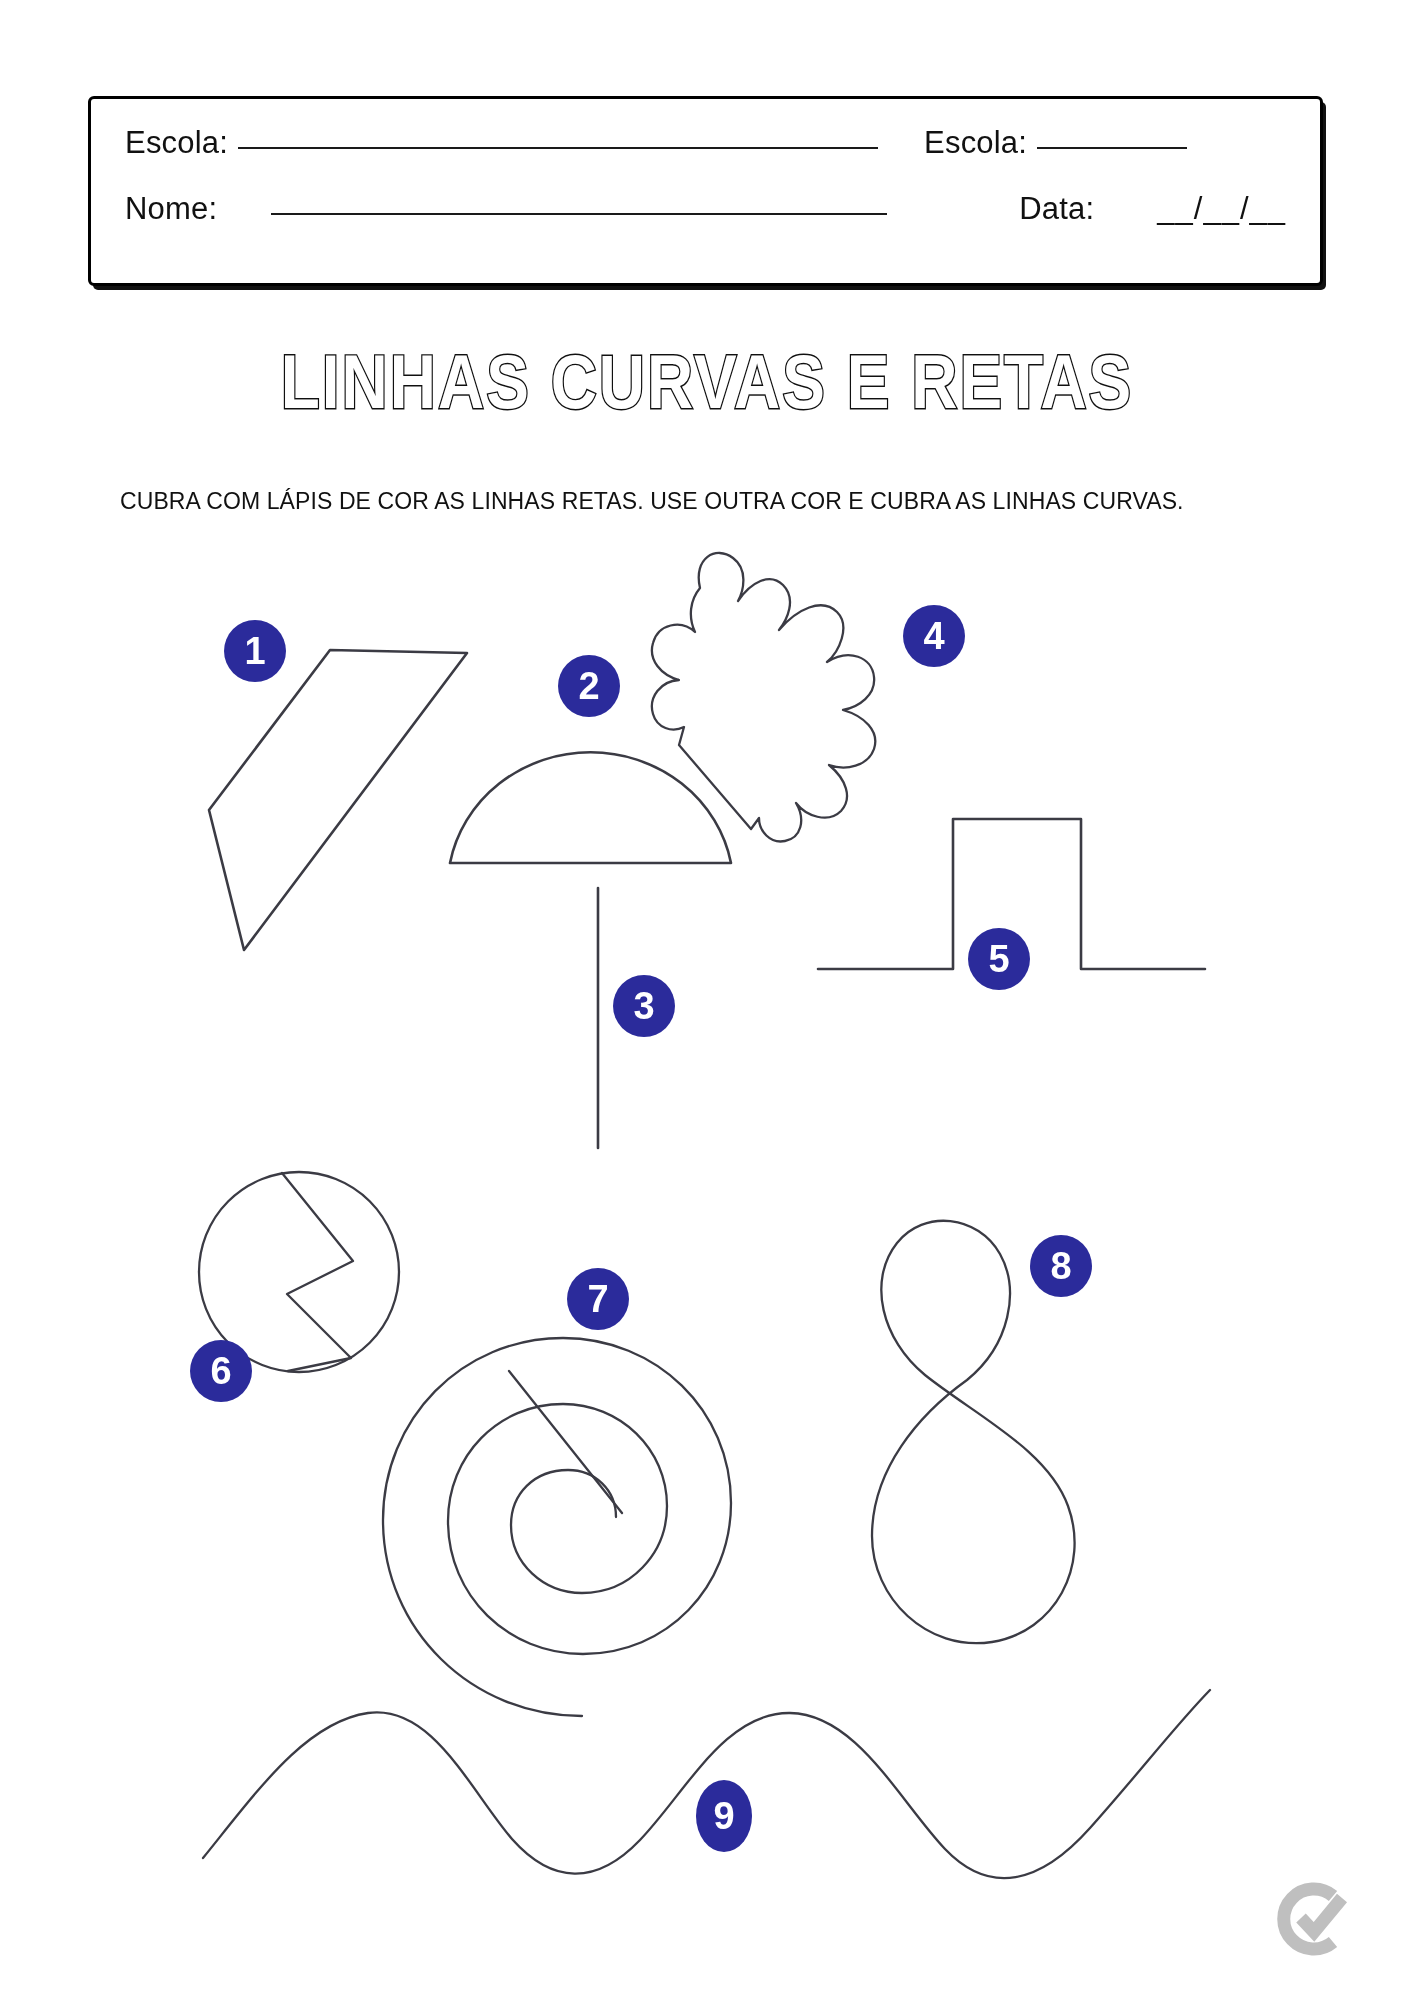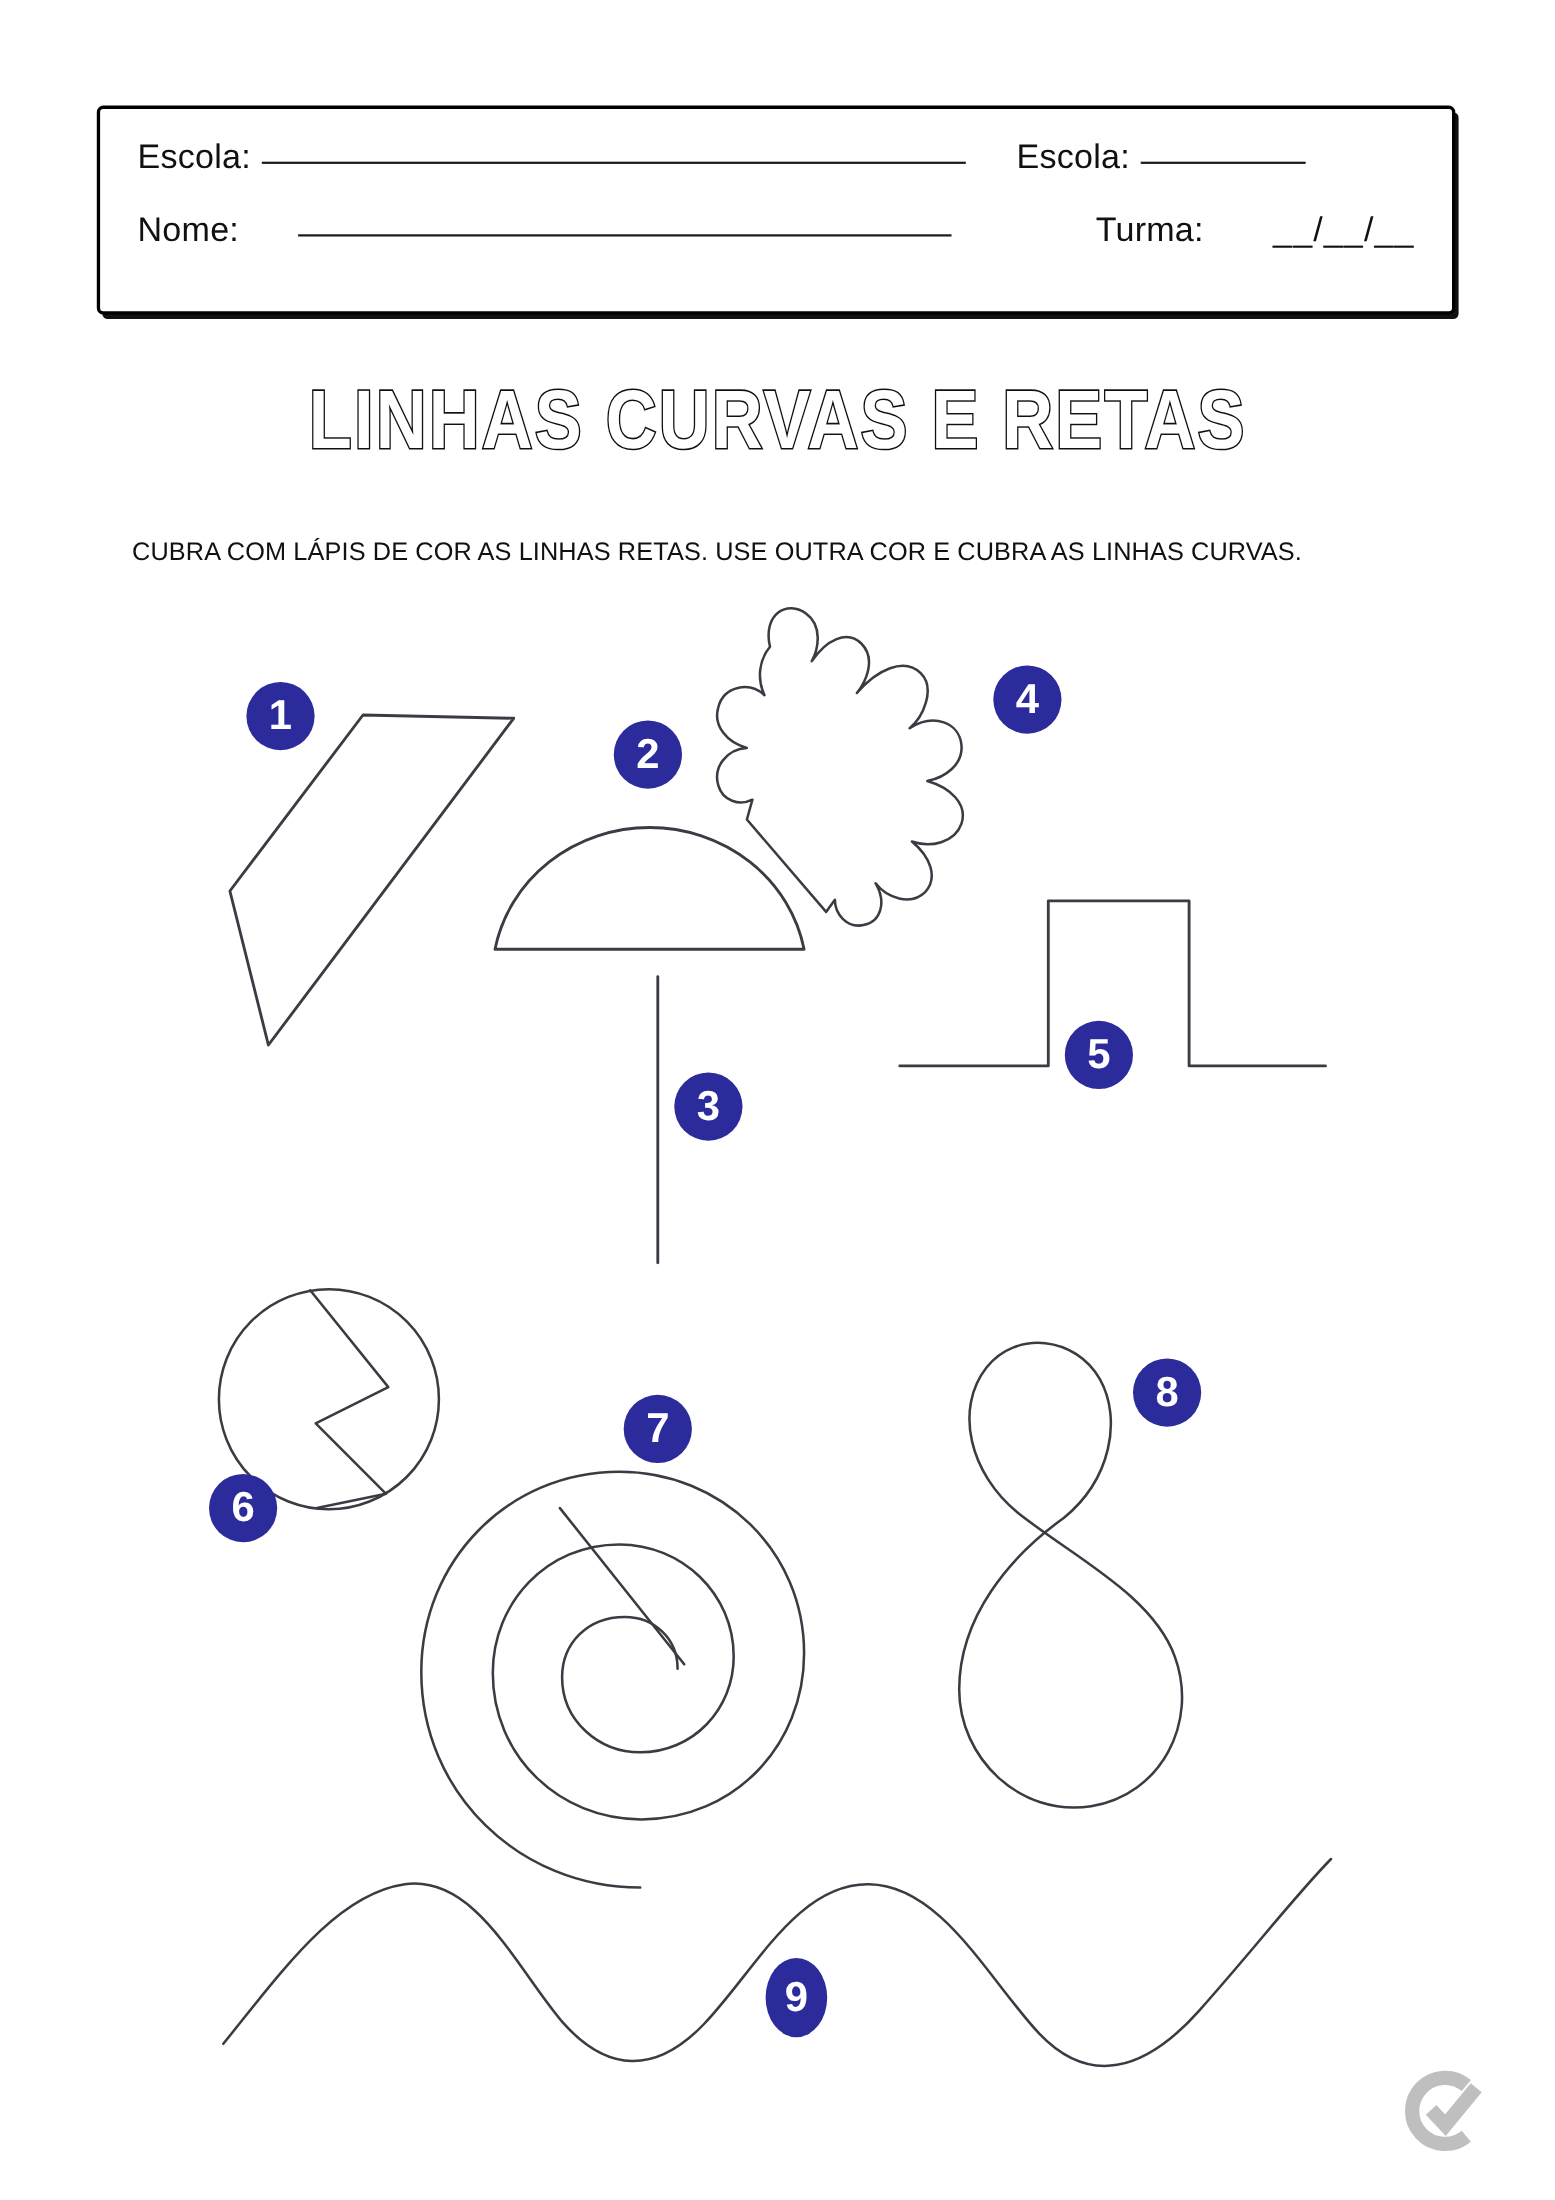--- a/index.html
+++ b/index.html
@@ -163,21 +163,21 @@
     <span class="field-rule rule-long"></span>
     <span class="spacer-gap"></span>
     <span class="field-label">Escola:</span>
     <span class="field-rule rule-short"></span>
   </div>
 
   <div class="field-row row-2">
     <span class="field-label">Nome:</span>
     <span class="field-rule rule-long"></span>
     <span class="spacer-gap"></span>
-    <span class="field-label">Turma:</span>
+    <span class="field-label">Data:</span>
     <span class="date-slots">__/__/__</span>
   </div>
 
 </div>
 
 <div class="title-wrap">
   <svg class="title-svg" width="900" height="85" viewBox="0 0 900 85">
     <text id="title-text" x="450" y="62" text-anchor="middle" font-family="Liberation Sans, sans-serif" font-size="64" font-weight="bold" letter-spacing="2" transform="scale(1.0,1.18) translate(0,-9)" fill="#ffffff" stroke="#101010" stroke-width="2.4" paint-order="stroke">LINHAS CURVAS E RETAS</text>
   </svg>
 </div>

